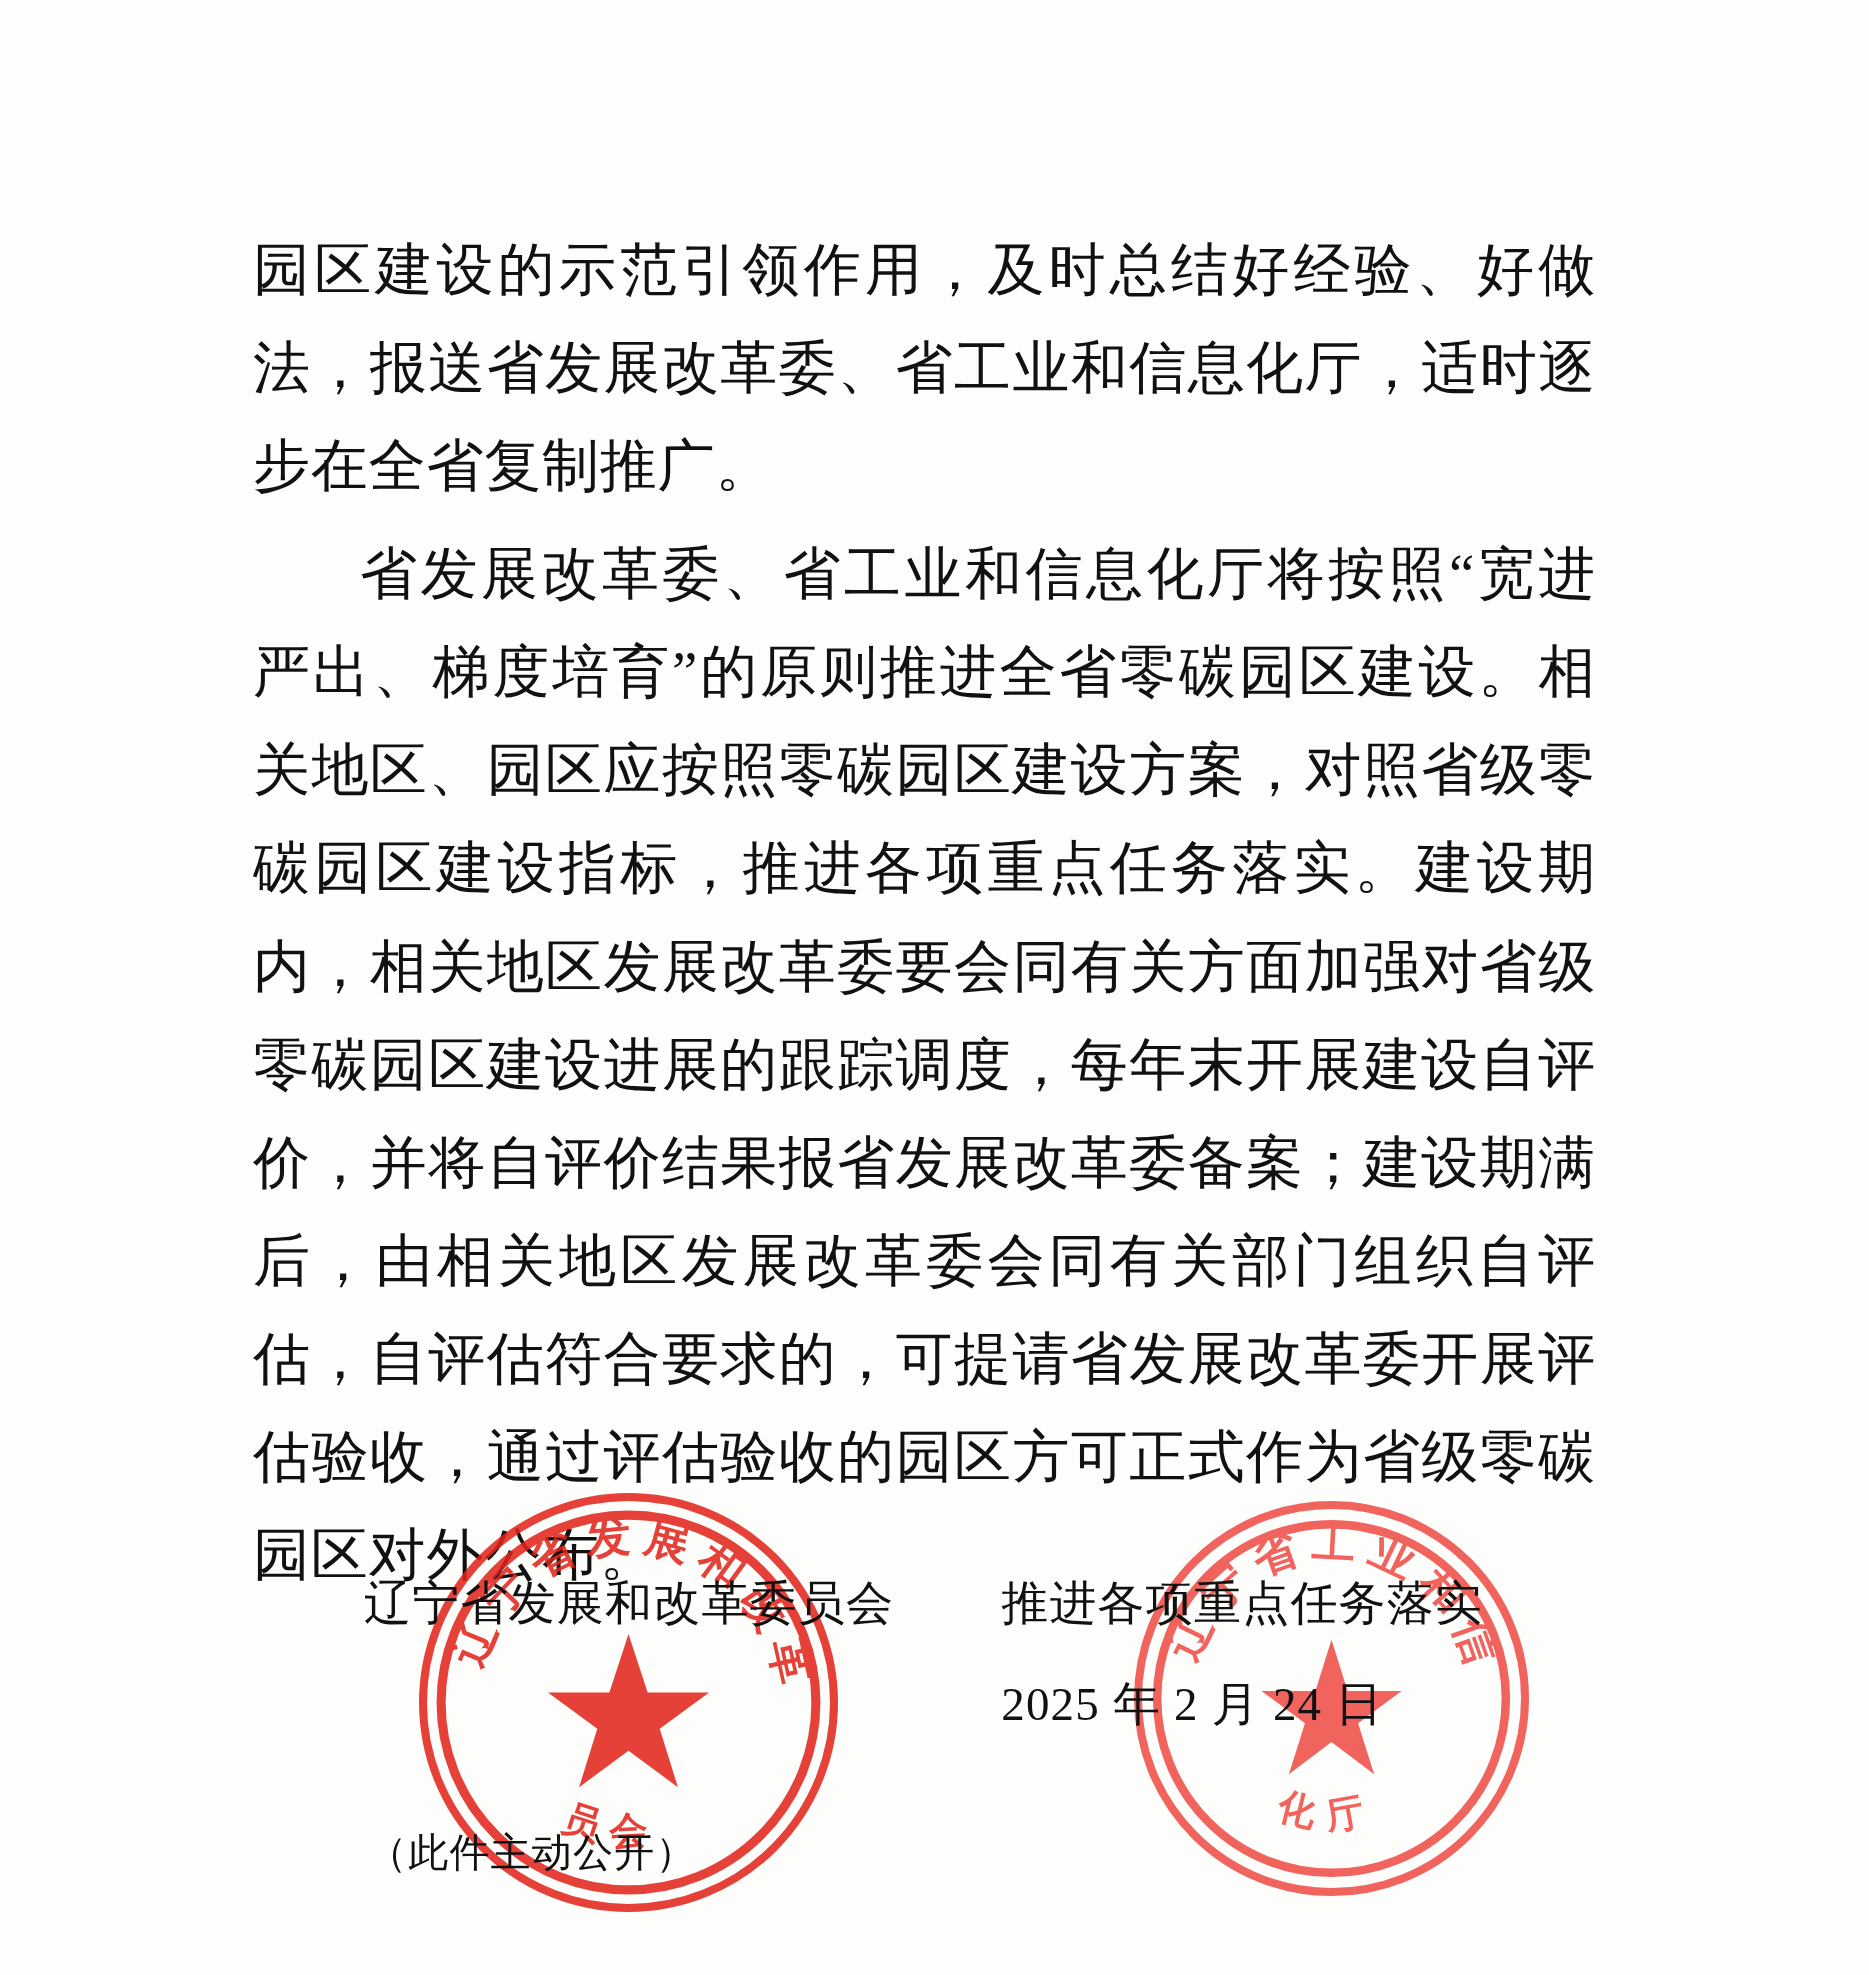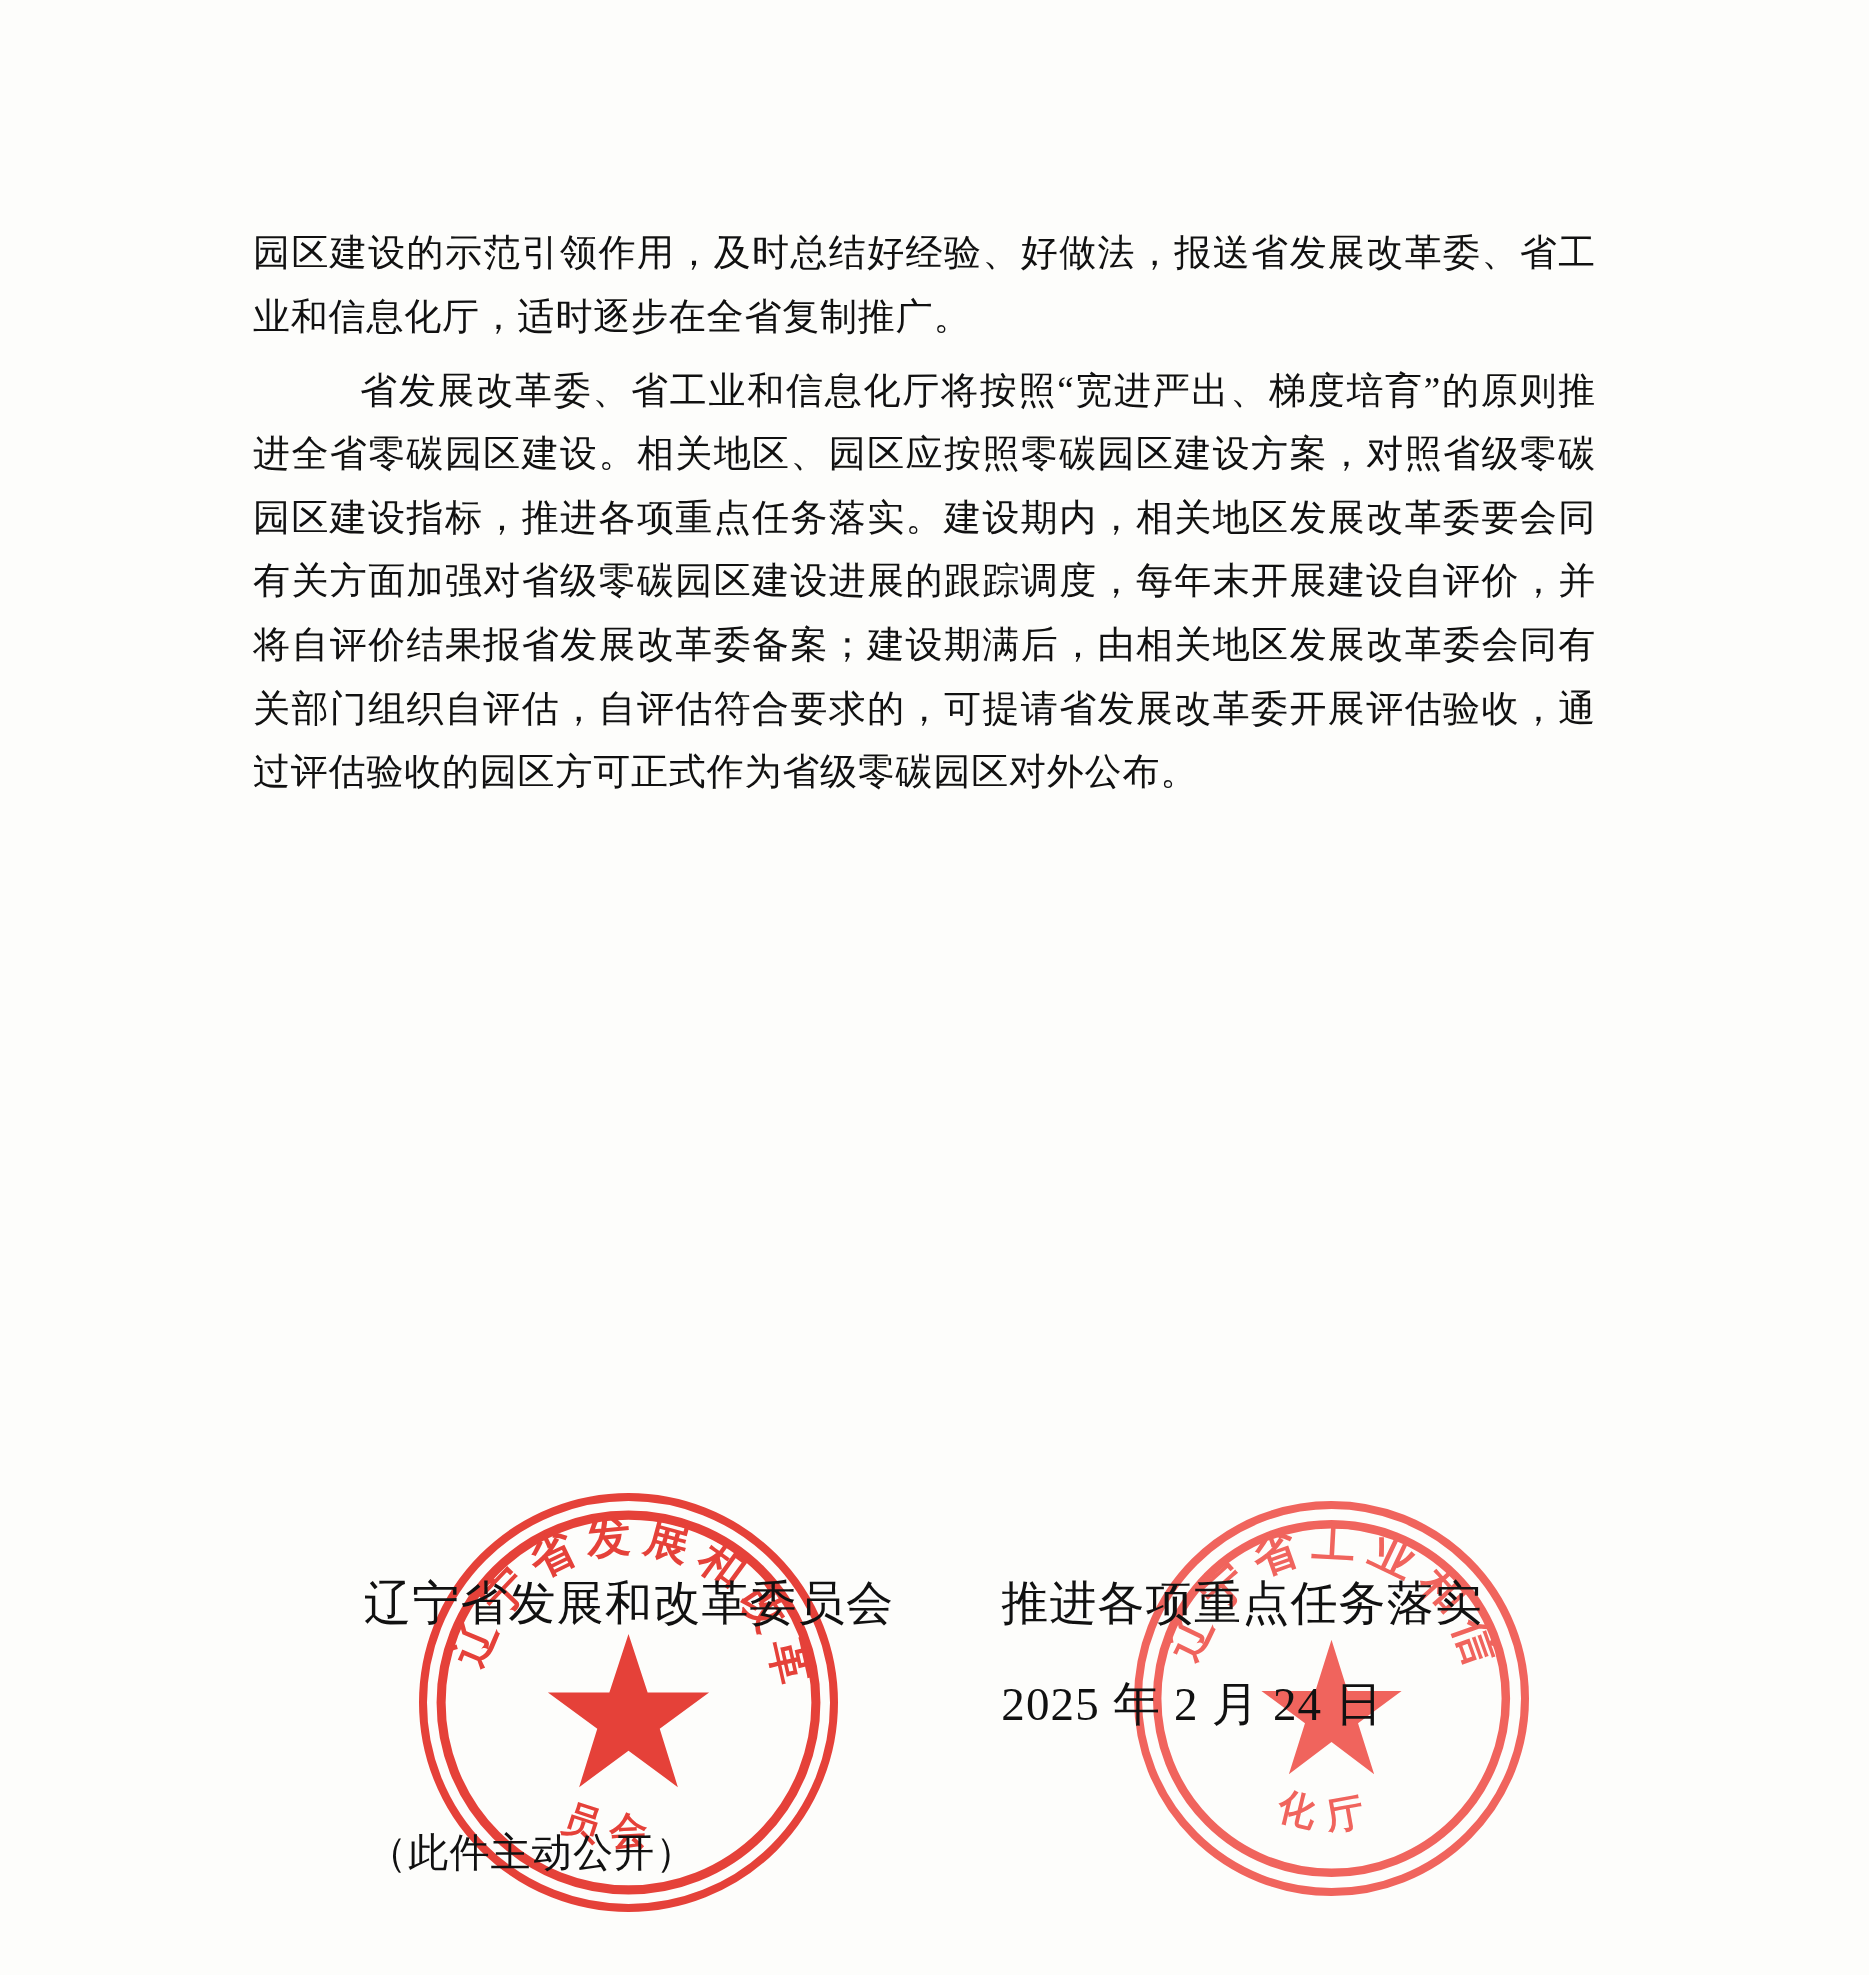--- a/index.html
+++ b/index.html
@@ -17,21 +17,21 @@
     background: #fdfdfb;
     overflow: hidden;
   }
   .content {
     position: absolute;
     left: 253px;
     top: 221px;
     width: 1343px;
   }
   .para {
-    font-size: 37px;
+    font-size: 57px;
     line-height: 1.72;
     letter-spacing: 0.8px;
     color: #111111;
     text-align: justify;
     text-justify: inter-ideograph;
     margin: 0;
     white-space: pre-wrap;
   }
   .para + .para {
     margin-top: 10.3px;

